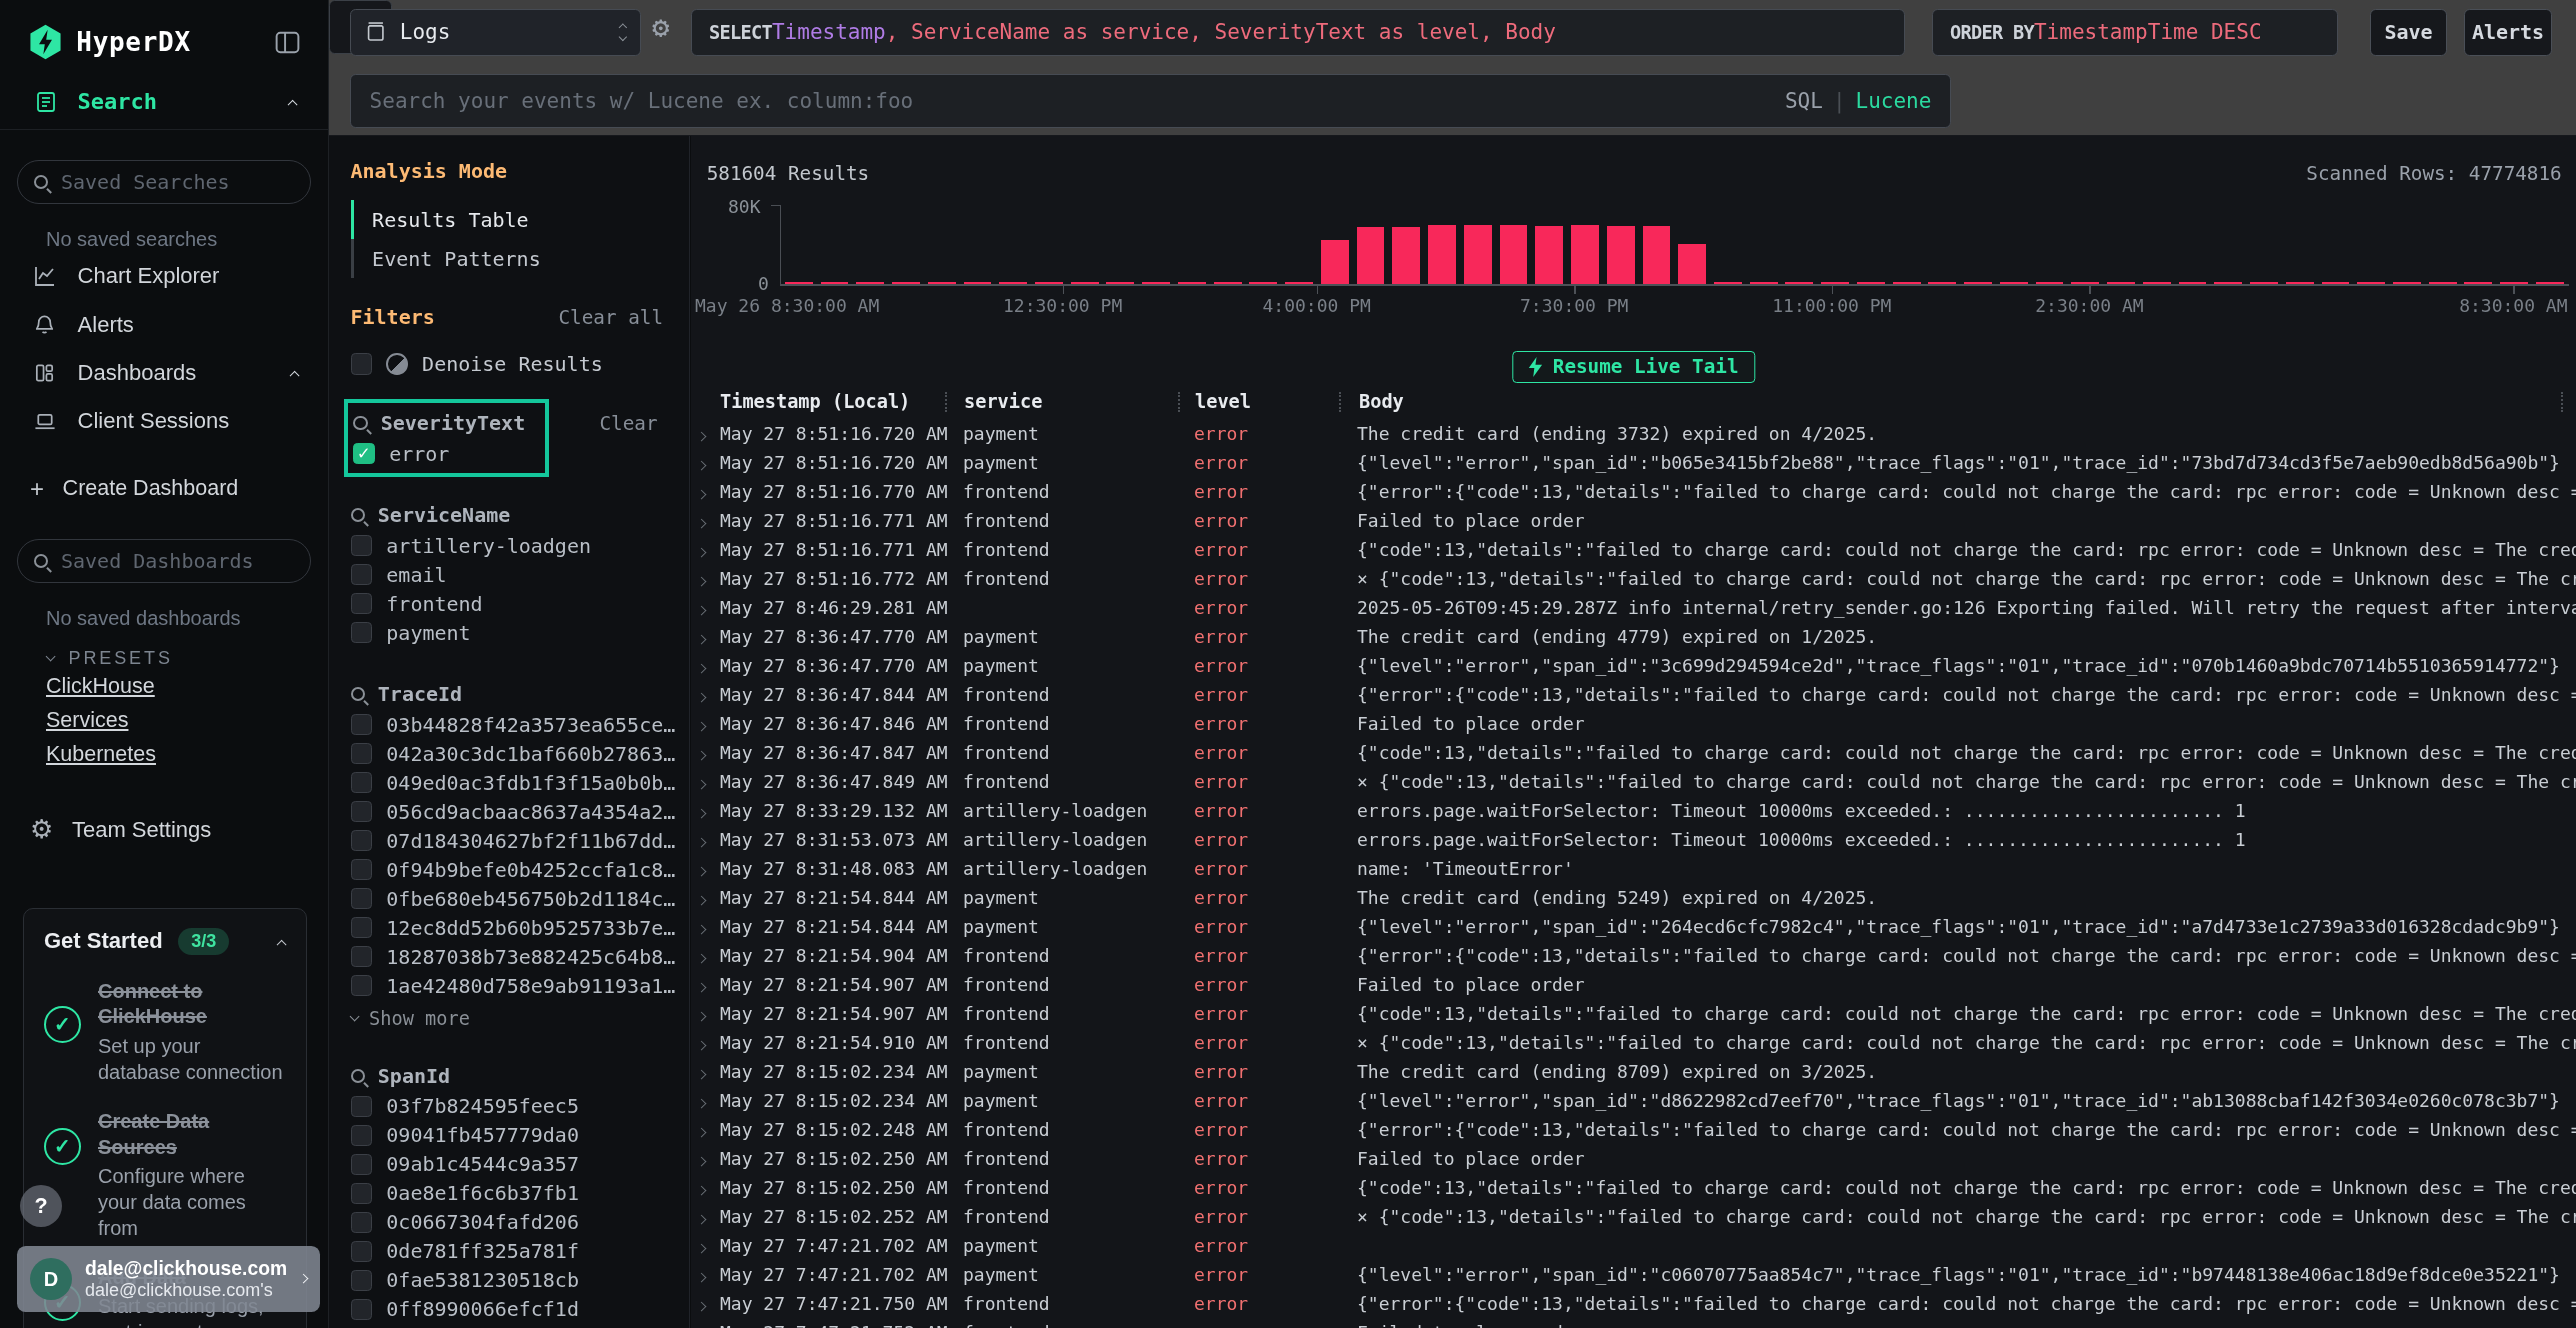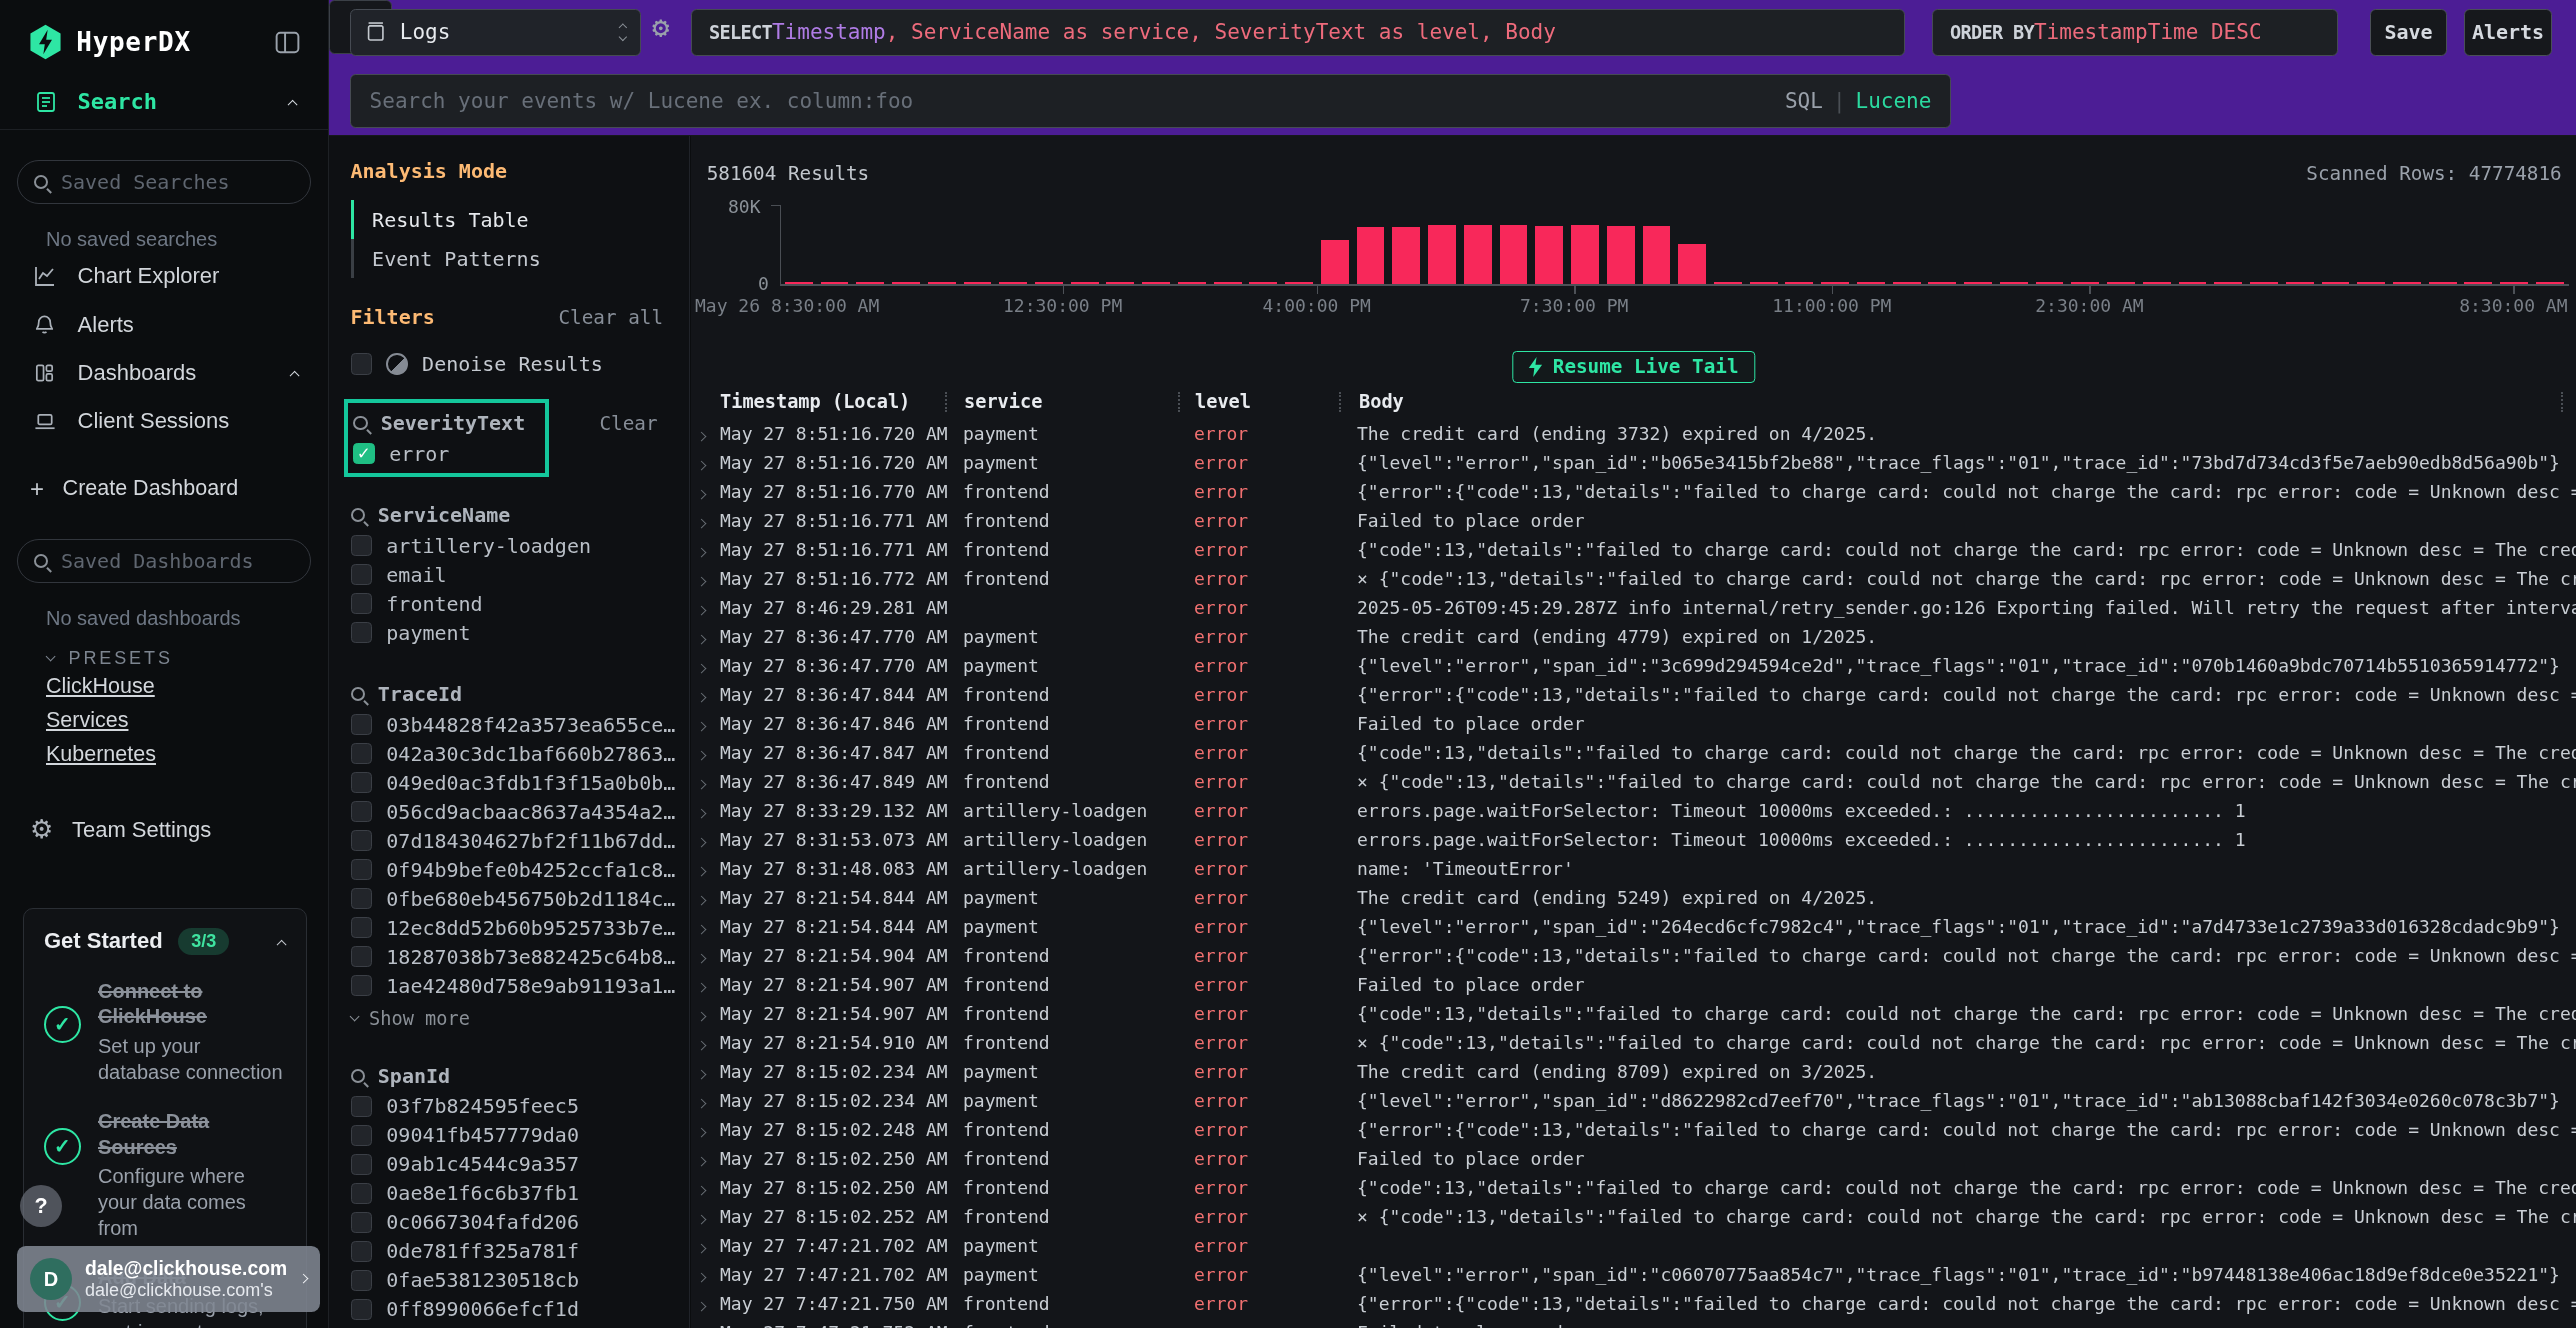--- a/index.html
+++ b/index.html
@@ -62,21 +62,21 @@
   .gs-t { font-size:20px; font-weight:bold; color:#8b919a; text-decoration:line-through; line-height:1.28; }
   .gs-d { font-size:20px; color:#9aa1ab; line-height:1.3; margin-top:2.9px; }
   .help-fab { position:absolute; left:20px; top:1185px; width:42px; height:42px; border-radius:50%; background:rgba(122,127,138,0.6); color:#fff; font-size:21.5px; font-weight:bold; display:flex; align-items:center; justify-content:center; }
   .user-chip { position:absolute; left:17px; top:1246px; width:303px; height:66px; background:rgba(128,134,146,0.88); border-radius:8.6px; display:flex; align-items:center; gap:13px; padding:0 13px; }
   .avatar { flex:none; width:42px; height:42px; border-radius:50%; background:#2f6e5f; color:#fff; font-size:20px; font-weight:bold; display:flex; align-items:center; justify-content:center; }
   .u-email { font-size:19.3px; font-weight:bold; color:#ffffff; white-space:nowrap; }
   .u-team { font-size:18px; color:#e6e9ee; white-space:nowrap; }
   .user-chip .chev { border-color:#f2f4f7; margin-left:auto; flex:none; }
 
   
-  .topbar { position:absolute; left:329px; top:0; width:2247px; height:136px; background:#4c1d95; border-bottom:0.7px solid #16181c; }
+  .topbar { position:absolute; left:329px; top:0; width:2247px; height:136px; background:#404040; border-bottom:0.7px solid #16181c; }
   .boxctl { position:absolute; background:#1d2024; border:1.4px solid #464b53; border-radius:5.7px; display:flex; align-items:center; font-size:21px; }
   .source-select { left:21px; top:8.6px; width:291px; height:47px; padding:0 14.3px; gap:13px; color:#e8ebef; background:#202329; }
   .updown { margin-left:auto; display:flex; flex-direction:column; gap:2.9px; }
   .gear-btn { position:absolute; left:323px; top:10px; font-size:29px; color:#9aa1ab; }
   .select-input { left:362px; top:8.6px; width:1214px; height:47px; padding:0 17px; white-space:nowrap; overflow:hidden; }
   .kw { font-weight:bold; color:#ced3da; font-size:18.6px; letter-spacing:-0.7px; }
   .col-purple { color:#b07ce6; }
   .q-rest { color:#ee6b7c; }
   .orderby { left:1603px; top:8.6px; width:406px; height:47px; padding:0 17px; white-space:nowrap; overflow:hidden; }
   .btn { position:absolute; top:8.6px; height:47px; background:#16181c; border:1.4px solid #4a4f57; border-radius:5.7px; color:#d6dae0; font-weight:bold; font-size:20px; display:flex; align-items:center; justify-content:center; }

